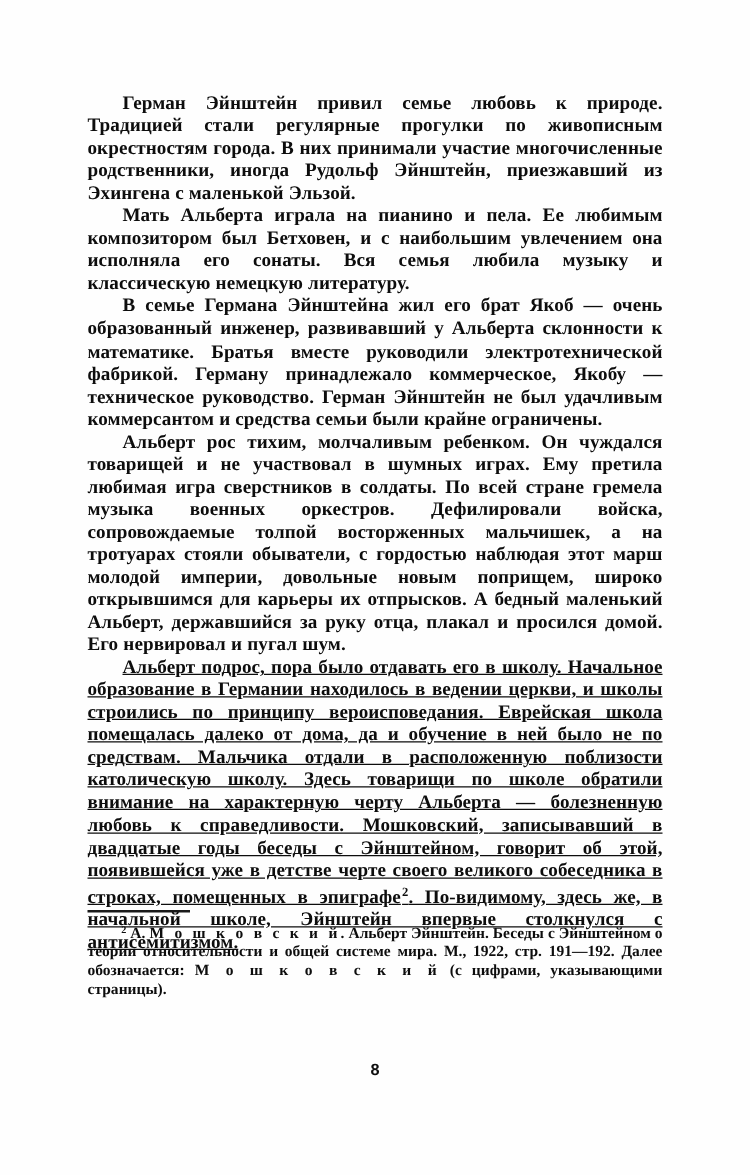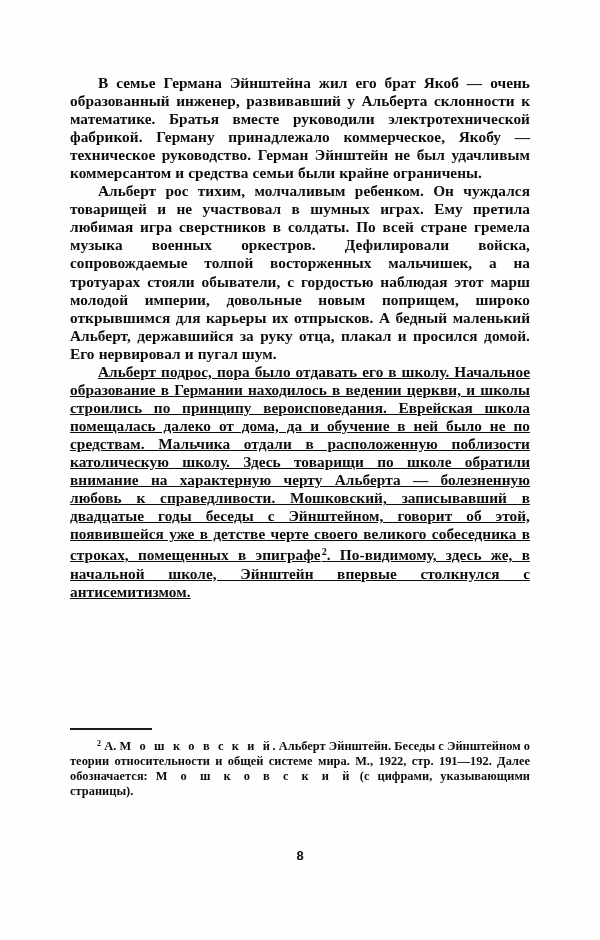--- a/index.html
+++ b/index.html
@@ -82,20 +82,22 @@
     letter-spacing: 0;
   }
 </style>
 </head>
 <body>
 
 <div class="page">
 
   <div class="text-block">
 
+    <p class="body-par">Герман Эйнштейн привил семье любовь к природе. Традицией стали регулярные прогулки по живописным окрестностям города. В них принимали участие многочисленные родственники, иногда Рудольф Эйнштейн, приезжавший из Эхингена с маленькой Эльзой.</p>
+    <p class="body-par">Мать Альберта играла на пианино и пела. Ее любимым композитором был Бетховен, и с наибольшим увлечением она исполняла его сонаты. Вся семья любила музыку и классическую немецкую литературу.</p>
     <p class="body-par">В семье Германа Эйнштейна жил его брат Якоб — очень образованный инженер, развивавший у Альберта склонности к математике. Братья вместе руководили электротехнической фабрикой. Герману принадлежало коммерческое, Якобу — техническое руководство. Герман Эйнштейн не был удачливым коммерсантом и средства семьи были крайне ограничены.</p>
     <p class="body-par">Альберт рос тихим, молчаливым ребенком. Он чуждался товарищей и не участвовал в шумных играх. Ему претила любимая игра сверстников в солдаты. По всей стране гремела музыка военных оркестров. Дефилировали войска, сопровождаемые толпой восторженных мальчишек, а на тротуарах стояли обыватели, с гордостью наблюдая этот марш молодой империи, довольные новым поприщем, широко открывшимся для карьеры их отпрысков. А бедный маленький Альберт, державшийся за руку отца, плакал и просился домой. Его нервировал и пугал шум.</p>
 
     <p class="body-par"><span>Альберт подрос, пора было отдавать его в школу. Начальное образование в Германии находилось в ведении церкви, и школы строились по принципу вероисповедания. Еврейская школа помещалась далеко от дома, да и обучение в ней было не по средствам. Мальчика отдали в расположенную поблизости католическую школу. Здесь товарищи по школе обратили внимание на характерную черту Альберта — болезненную любовь к справедливости. Мошковский, записывавший в двадцатые годы беседы с Эйнштейном, говорит об этой, появившейся уже в детстве черте своего великого собеседника в строках, помещенных в эпиграфе</span><sup class="fn-ref">2</sup><span>. По-видимому, здесь же, в начальной школе, Эйнштейн впервые столкнулся с антисемитизмом.</span></p>
 
   </div>
 
   <div class="footnote-zone">
     <div class="fn-rule"></div>
     <p class="footnote"><sup class="fn-ref">2</sup> <span>А. </span><span class="sp">М о ш к о в с к и й</span><span>. Альберт Эйнштейн. Беседы с Эйнштейном о теории относительности и общей системе мира. М., 1922, стр. 191—192. Далее обозначается: </span><span class="sp">М о ш к о в с к и й</span><span> (с цифрами, указывающими страницы).</span></p>

